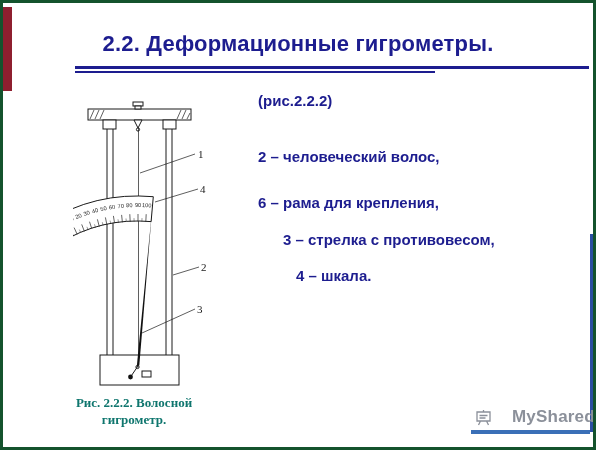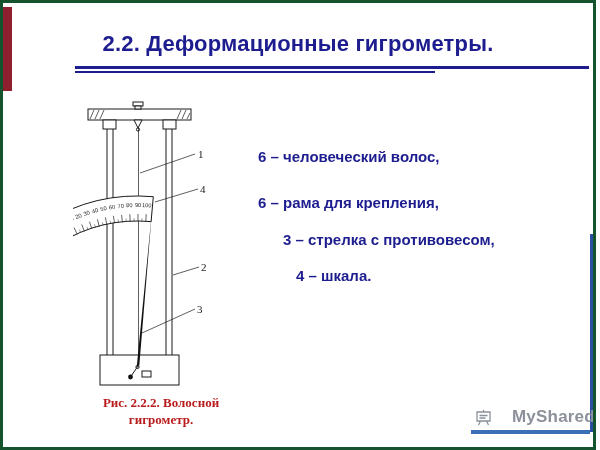--- a/index.html
+++ b/index.html
@@ -9,22 +9,22 @@
   html,body{margin:0;padding:0;background:#fff;}
   .slide{position:relative;width:596px;height:450px;background:#fff;overflow:hidden;
          font-family:"Liberation Sans",sans-serif;border:3px solid #14532d;box-sizing:border-box;}
   .red-bar{position:absolute;left:0;top:4px;width:9px;height:84px;background:var(--red-bar);}
   .blue-bar{position:absolute;left:587px;top:231px;width:6px;height:198px;background:var(--blue-bar);}
   .title{position:absolute;left:30px;right:30px;top:28px;margin:0;text-align:center;
          font-size:22px;font-weight:bold;color:var(--navy);letter-spacing:.2px;}
   .rule1{position:absolute;left:72px;top:63px;width:514px;height:3px;background:var(--navy);}
   .rule2{position:absolute;left:72px;top:68px;width:360px;height:2px;background:var(--navy);}
   .fig{position:absolute;left:70px;top:95px;width:175px;height:300px;}
-  .fig-caption{position:absolute;left:68px;top:392px;width:180px;text-align:center;
-         font-family:"Liberation Serif",serif;font-weight:bold;font-size:13px;color:#b91c1c;line-height:1.3;}
+  .fig-caption{position:absolute;left:41px;top:392px;width:180px;text-align:center;
+         font-family:"Liberation Serif",serif;font-weight:bold;font-size:13px;color:#0f766e;line-height:1.3;}
   .content{position:absolute;left:255px;top:88px;width:340px;color:var(--navy);
          font-weight:bold;font-size:15px;}
   .intro{position:absolute;top:0;left:0;line-height:19px;}
   .item{position:absolute;left:0;white-space:nowrap;}
   .i1{top:57px;} .i2{top:103px;} .i3{top:140px;margin-left:25px;} .i4{top:176px;margin-left:38px;}
   
   .s{stroke:var(--ink);fill:none;stroke-width:1;}
   .sw{stroke:var(--ink);fill:#fff;stroke-width:1;}
   .thin{stroke:var(--ink);stroke-width:.7;fill:none;}
   .fill{fill:#111;stroke:none;}
@@ -116,22 +116,23 @@
     <text class="callout" x="195" y="155">1</text>
     <text class="callout" x="197" y="190">4</text>
     <text class="callout" x="198" y="268">2</text>
     <text class="callout" x="194" y="310">3</text>
   </svg>
 
   <div class="fig-caption">Рис. 2.2.2. Волосной гигрометр.</div>
 
   <div class="content">
     <div class="intro">
+      <div>(рис.2.2.2)</div>
     </div>
-    <div class="item i1">6 – человеческий волос,</div>
+    <div class="item i1">2 – человеческий волос,</div>
     <div class="item i2">6 – рама для крепления,</div>
     <div class="item i3">3 – стрелка с противовесом,</div>
     <div class="item i4">4 – шкала.</div>
   </div>
 
   <div class="blue-bar"></div>
 
   <div class="logo">
     <svg width="19" height="17" viewBox="0 0 19 17" xmlns="http://www.w3.org/2000/svg">
       <path class="logo-ic" d="M3,3 h13 v9 h-13 z M9.5,1 v2 M6.5,12 L4.5,16 M12.5,12 L14.5,16 M5.5,6.5 h8 M5.5,9 h6"></path>

